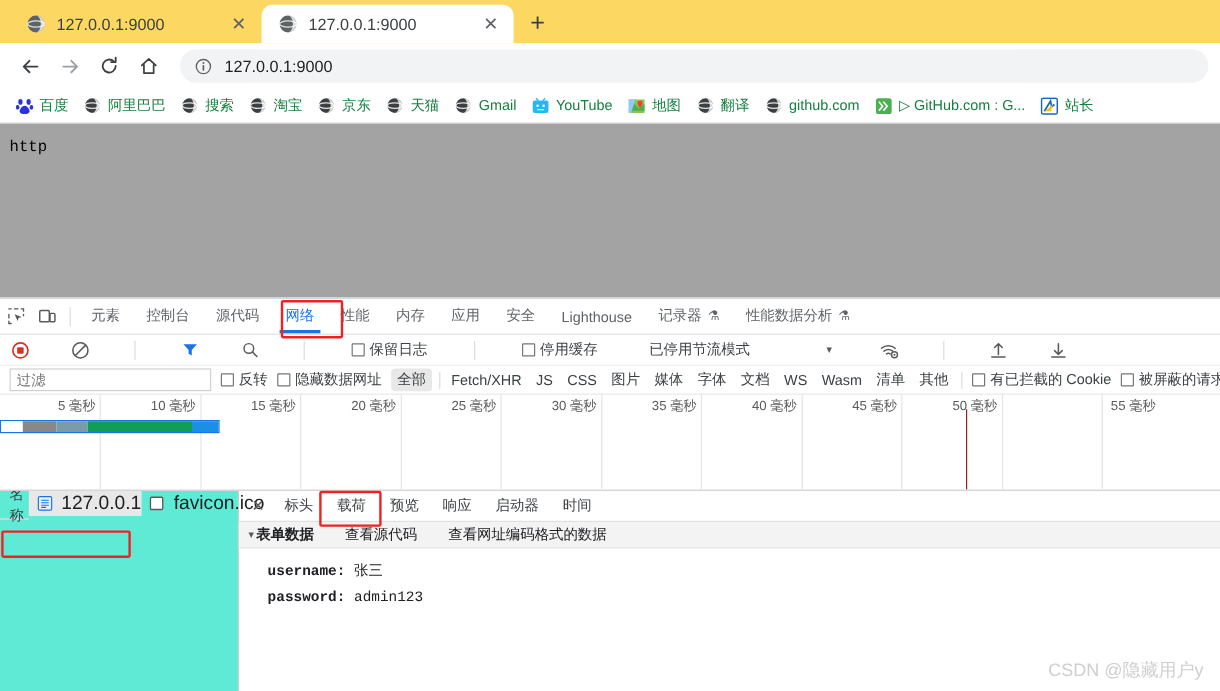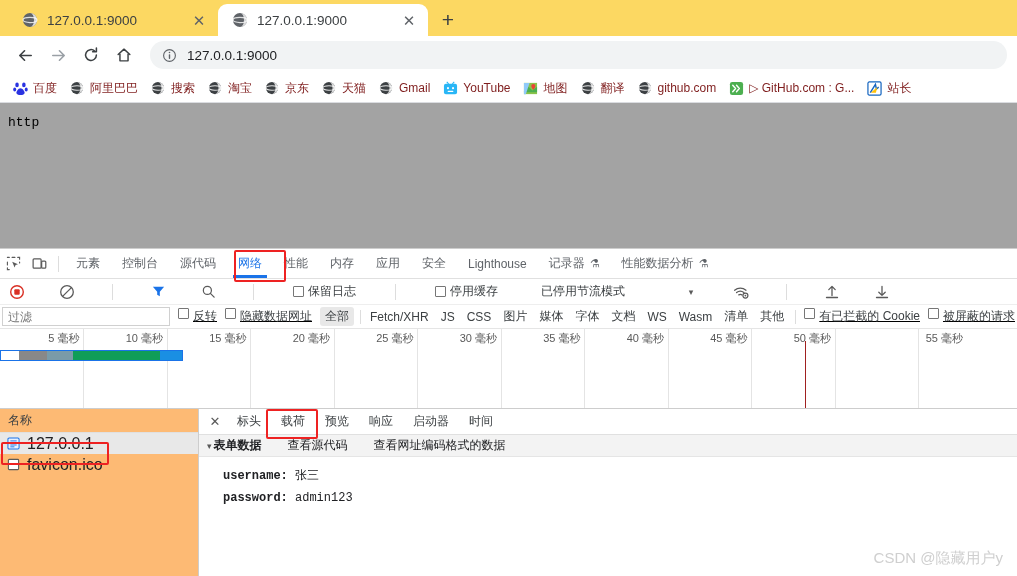--- a/index.html
+++ b/index.html
@@ -60,21 +60,21 @@
   }
   .omnibox .info-ic { margin-right: 10px; display: flex; color: #5f6368; }
 
   .bookmarks {
     height: 29px; background: #fff; display: flex; align-items: center;
     padding: 0 6px; border-bottom: 1px solid #dadce0; overflow: hidden;
     white-space: nowrap;
   }
   .bm {
     display: flex; align-items: center; padding: 2px 6px; flex: 0 0 auto;
-    font-size: 12px; color: #7f1d1d; height: 24px;
+    font-size: 12px; color: #15803d; height: 24px;
   }
   .bm .bmic {
     width: 16px; height: 16px; margin-right: 5px; flex: 0 0 16px;
     display: flex; align-items: center; justify-content: center;
   }
   .bm .bmlabel { white-space: nowrap; }
 
   
   .pagearea {
     position: absolute; left: 0; top: 103px; width: 1017px; height: 145px;
@@ -124,30 +124,30 @@
   .tb-ic { width: 22px; height: 20px; display:flex; align-items:center;
     justify-content:center; color:#5a5a5a; flex:0 0 auto; }
   .tb-label { font-size: 12px; color: #3c4043; margin-left: 4px; }
   .cb {
     width: 11px; height: 11px; border: 1px solid #767676; background: #fff;
     border-radius: 1px; display: inline-block; flex: 0 0 11px;
   }
   .tb-check { display: flex; align-items: center; margin: 0 5px; flex:0 0 auto;}
 
   .dt-filterbar {
-    height: 24px; display: flex; align-items: center; padding: 0 2px;
+    height: 24px; display: flex; align-items: center; padding: 0 8px;
     border-bottom: 1px solid #e5e5e5; flex: 0 0 24px; white-space: nowrap;
     overflow: hidden;
   }
   .filter-input {
     width: 168px; height: 19px; border: 1px solid #d0d0d0; background: #fff;
     font-size: 12px; color: #777; padding: 0 5px; margin-right: 8px;
     flex: 0 0 168px; font-family: inherit;
   }
-  .f-check { display: flex; align-items: flex-start; margin-right: 8px; flex:0 0 auto;text-decoration:underline; }
+  .f-check { display: flex; align-items: center; margin-right: 8px; flex:0 0 auto; }
   .f-check .cb { margin-right: 4px; }
   .f-lab { font-size: 12px; color: #3c4043; }
   .f-type {
     font-size: 12px; color: #3c4043; padding: 1px 5px; margin-right: 2px;
     border-radius: 3px; flex: 0 0 auto;
   }
   .f-type.sel { background: #e8e8e8; }
   .f-divider { width:1px; height:14px; background:#ddd; margin: 0 4px; flex:0 0 1px; }
 
   
@@ -168,21 +168,21 @@
   }
   .ov-seg { height: 100%; }
   .ov-redline {
     position: absolute; top: 12px; bottom: 0; width: 1px; background: #a02020;
   }
 
   
   .dt-body { flex: 1 1 auto; display: flex; min-height: 0; }
   .req-pane {
     width: 199px; flex: 0 0 199px; border-right: 1px solid #cdcdcd;
-    display: flex; flex-direction: column; background: #fdba74;
+    display: flex; background: #5eead4;
   }
   .req-head {
     height: 24px; flex: 0 0 24px; display: flex; align-items: center;
     padding-left: 8px; font-size: 12px; color: #3c4043;
     border-bottom: 1px solid #e0e0e0;
   }
   .req-row {
     height: 21px; display: flex; align-items: center; padding-left: 6px;
     font-size: 16px; color: #202124;
   }

